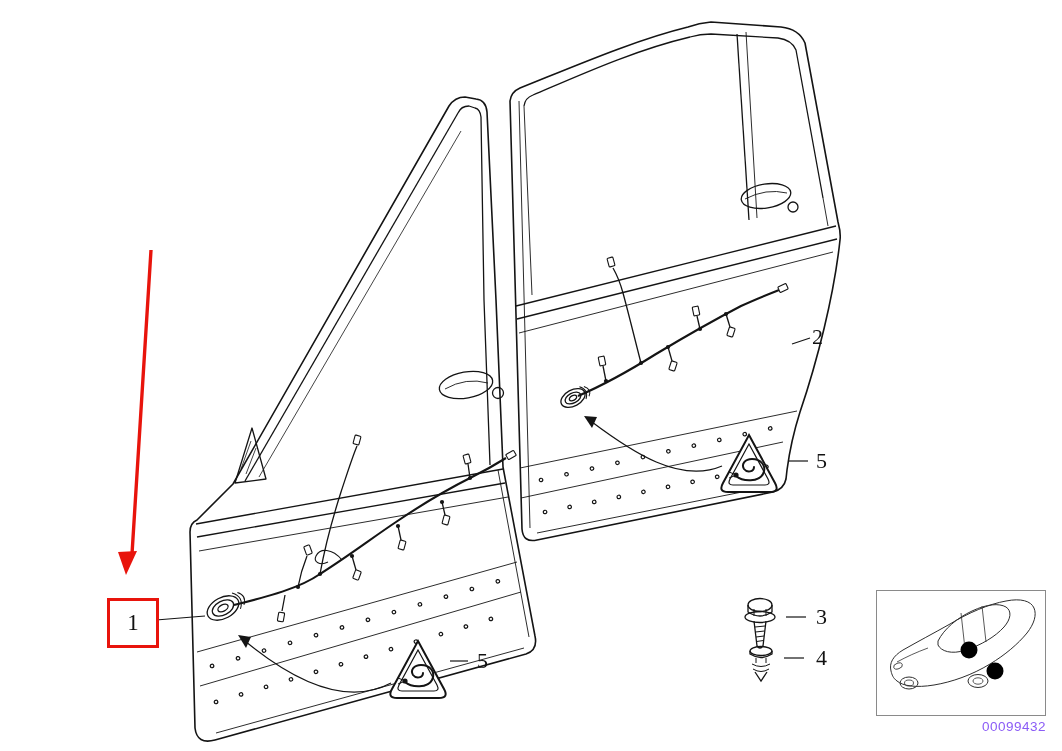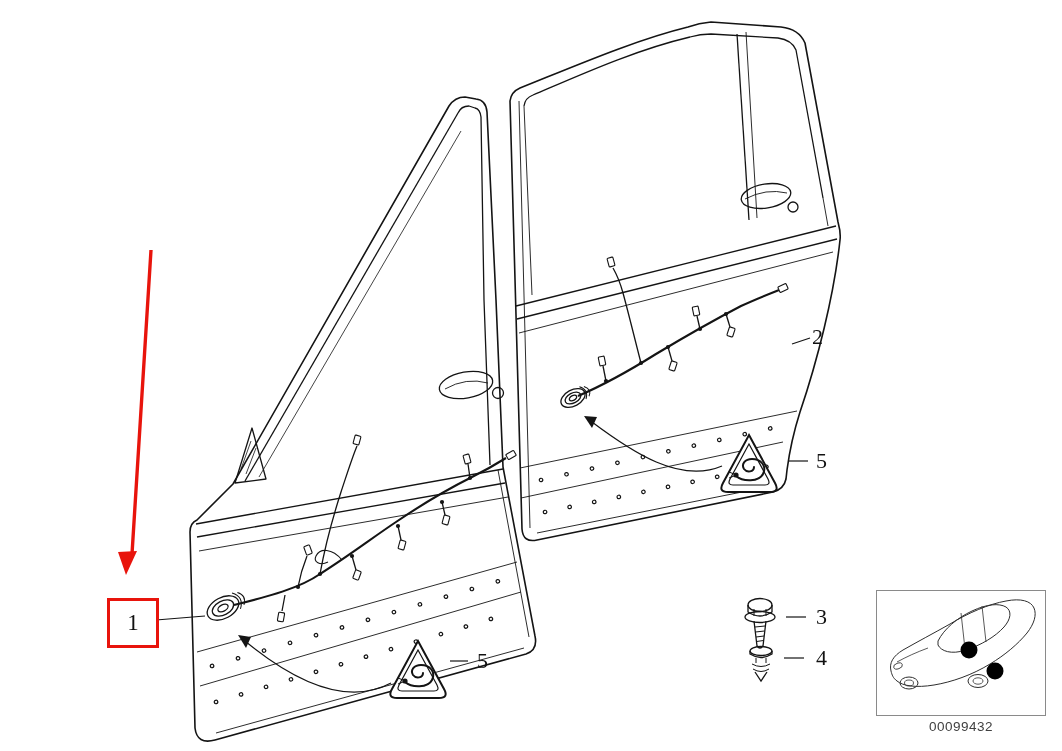--- a/index.html
+++ b/index.html
@@ -11,22 +11,22 @@
   .callout{
     position:absolute;font-size:22px;line-height:1;color:#111;
     cursor:pointer;user-select:none;font-family:"Liberation Serif",serif;
   }
   .red-box{
     position:absolute;left:107px;top:598px;width:46px;height:44px;
     border:3px solid #e8140c;display:flex;align-items:center;justify-content:center;
     font-size:23px;color:#111;cursor:pointer;background:transparent;
   }
   .imgnum{
-    position:absolute;left:876px;top:719px;width:170px;text-align:center;
-    font-family:"Liberation Sans",sans-serif;font-size:13.5px;color:#404040;
+    position:absolute;left:876px;top:719px;width:170px;text-align:right;
+    font-family:"Liberation Sans",sans-serif;font-size:13.5px;color:#8b5cf6;
     letter-spacing:.5px;
   }
 </style>
 </head>
 <body>
 
 <div class="stage">
 
 <svg class="art" width="1062" height="751" viewBox="0 0 1062 751">
   <defs>

